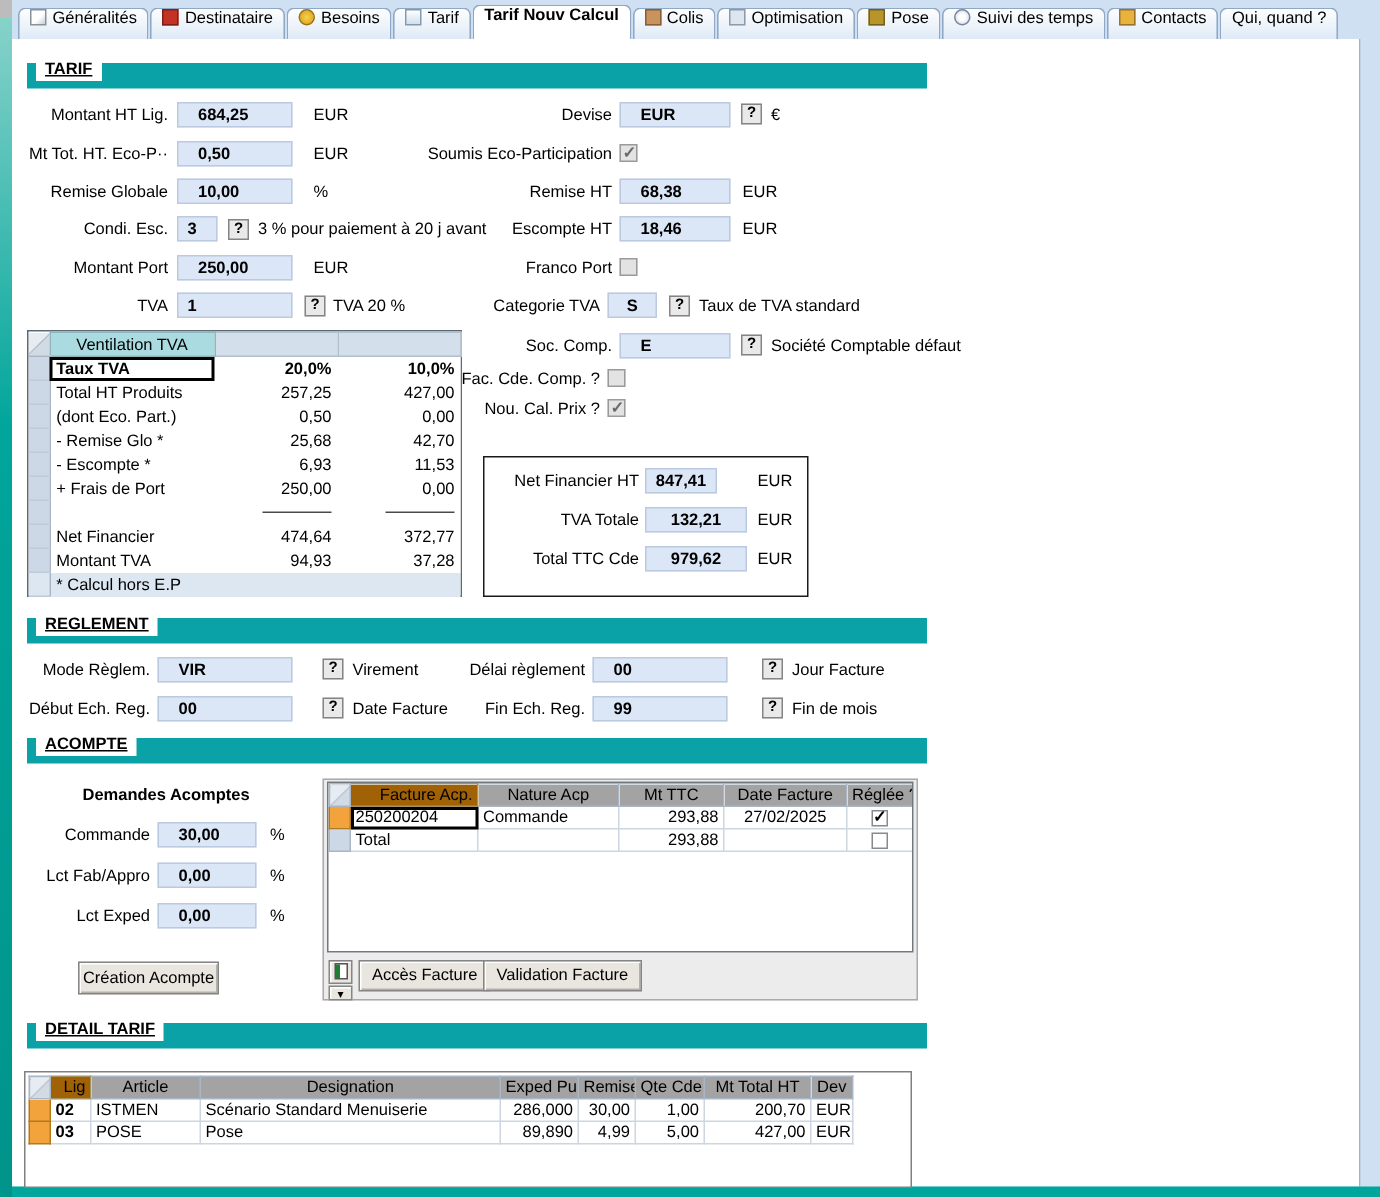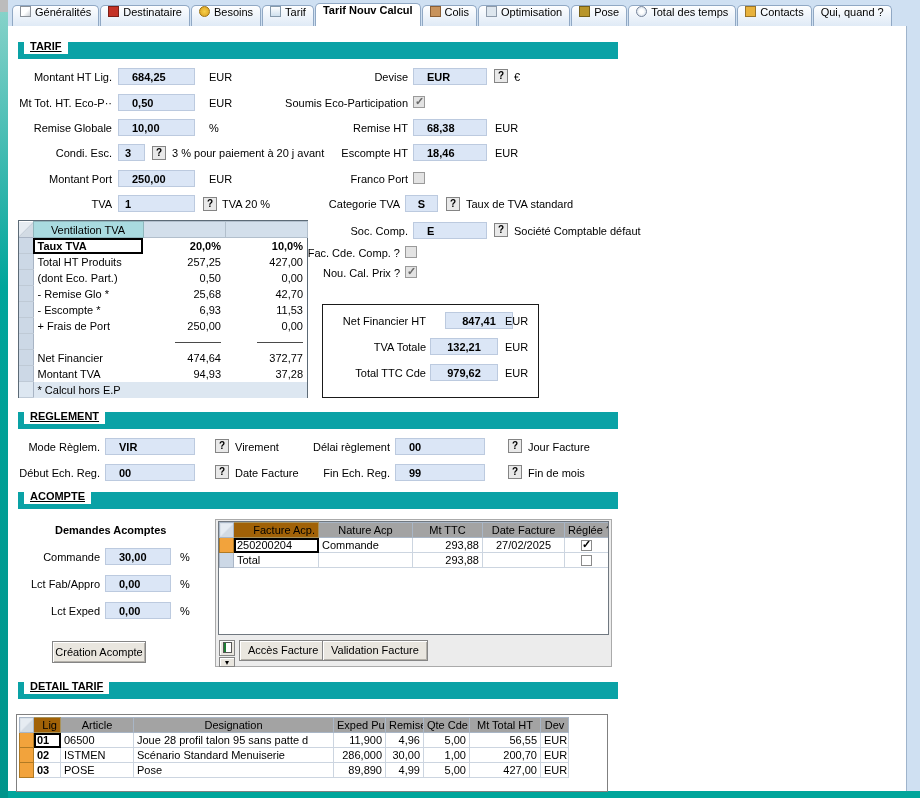--- a/index.html
+++ b/index.html
@@ -112,21 +112,21 @@
     <div class="tab">
         <span class="ticon i-grid2"></span>
         <span>Optimisation</span>
       </div>
     <div class="tab">
         <span class="ticon i-tools"></span>
         <span>Pose</span>
       </div>
     <div class="tab">
         <span class="ticon i-clock"></span>
-        <span>Total des temps</span>
+        <span>Suivi des temps</span>
       </div>
     <div class="tab">
         <span class="ticon i-contacts"></span>
         <span>Contacts</span>
       </div>
     <div class="tab">
         <span>Qui, quand ?</span>
       </div>
   </div>
 
@@ -266,21 +266,21 @@
       <tr class="fnote">
             <td class="vmk"></td>
             <td colspan="3">* Calcul hors E.P</td>
           </tr>
     </tbody>
       </table>
   </div>
 
   <div class="sumbox" style="left:322px;top:304px;width:217px;height:94px"></div>
   <div class="lbl" style="left:322px;top:315px;width:104px">Net Financier HT</div>
-  <div class="fld ctr" style="left:445px;top:312px;width:68px">847,41</div>
+  <div class="fld ctr" style="left:430px;top:312px;width:48px">847,41</div>
   <div class="txt" style="left:505px;top:315px">EUR</div>
   <div class="lbl" style="left:322px;top:341px;width:104px">TVA Totale</div>
   <div class="fld ctr" style="left:430px;top:338px;width:68px">132,21</div>
   <div class="txt" style="left:505px;top:341px">EUR</div>
   <div class="lbl" style="left:322px;top:367px;width:104px">Total TTC Cde</div>
   <div class="fld ctr" style="left:430px;top:364px;width:68px">979,62</div>
   <div class="txt" style="left:505px;top:367px">EUR</div>
 
   <div class="secbar" style="left:18px;top:412px"></div>
   <div class="seclabel" style="left:24px;top:409px">REGLEMENT</div>
@@ -391,31 +391,20 @@
         <td class="hd">Article</td>
         <td class="hd">Designation</td>
         <td class="hd">Exped Pub</td>
         <td class="hd">Remise</td>
         <td class="hd">Qte Cde</td>
         <td class="hd">Mt Total HT</td>
         <td class="hd">Dev</td>
       </tr>
       <tr>
         <td class="mkor"></td>
-        <td class="b selcell">01</td>
-        <td>06500</td>
-        <td>Joue 28 profil talon 95 sans patte d</td>
-        <td class="num">11,900</td>
-        <td class="num">4,96</td>
-        <td class="num">5,00</td>
-        <td class="num">56,55</td>
-        <td>EUR</td>
-      </tr>
-      <tr>
-        <td class="mkor"></td>
         <td class="b">02</td>
         <td>ISTMEN</td>
         <td>Scénario Standard Menuiserie</td>
         <td class="num">286,000</td>
         <td class="num">30,00</td>
         <td class="num">1,00</td>
         <td class="num">200,70</td>
         <td>EUR</td>
       </tr>
       <tr>

